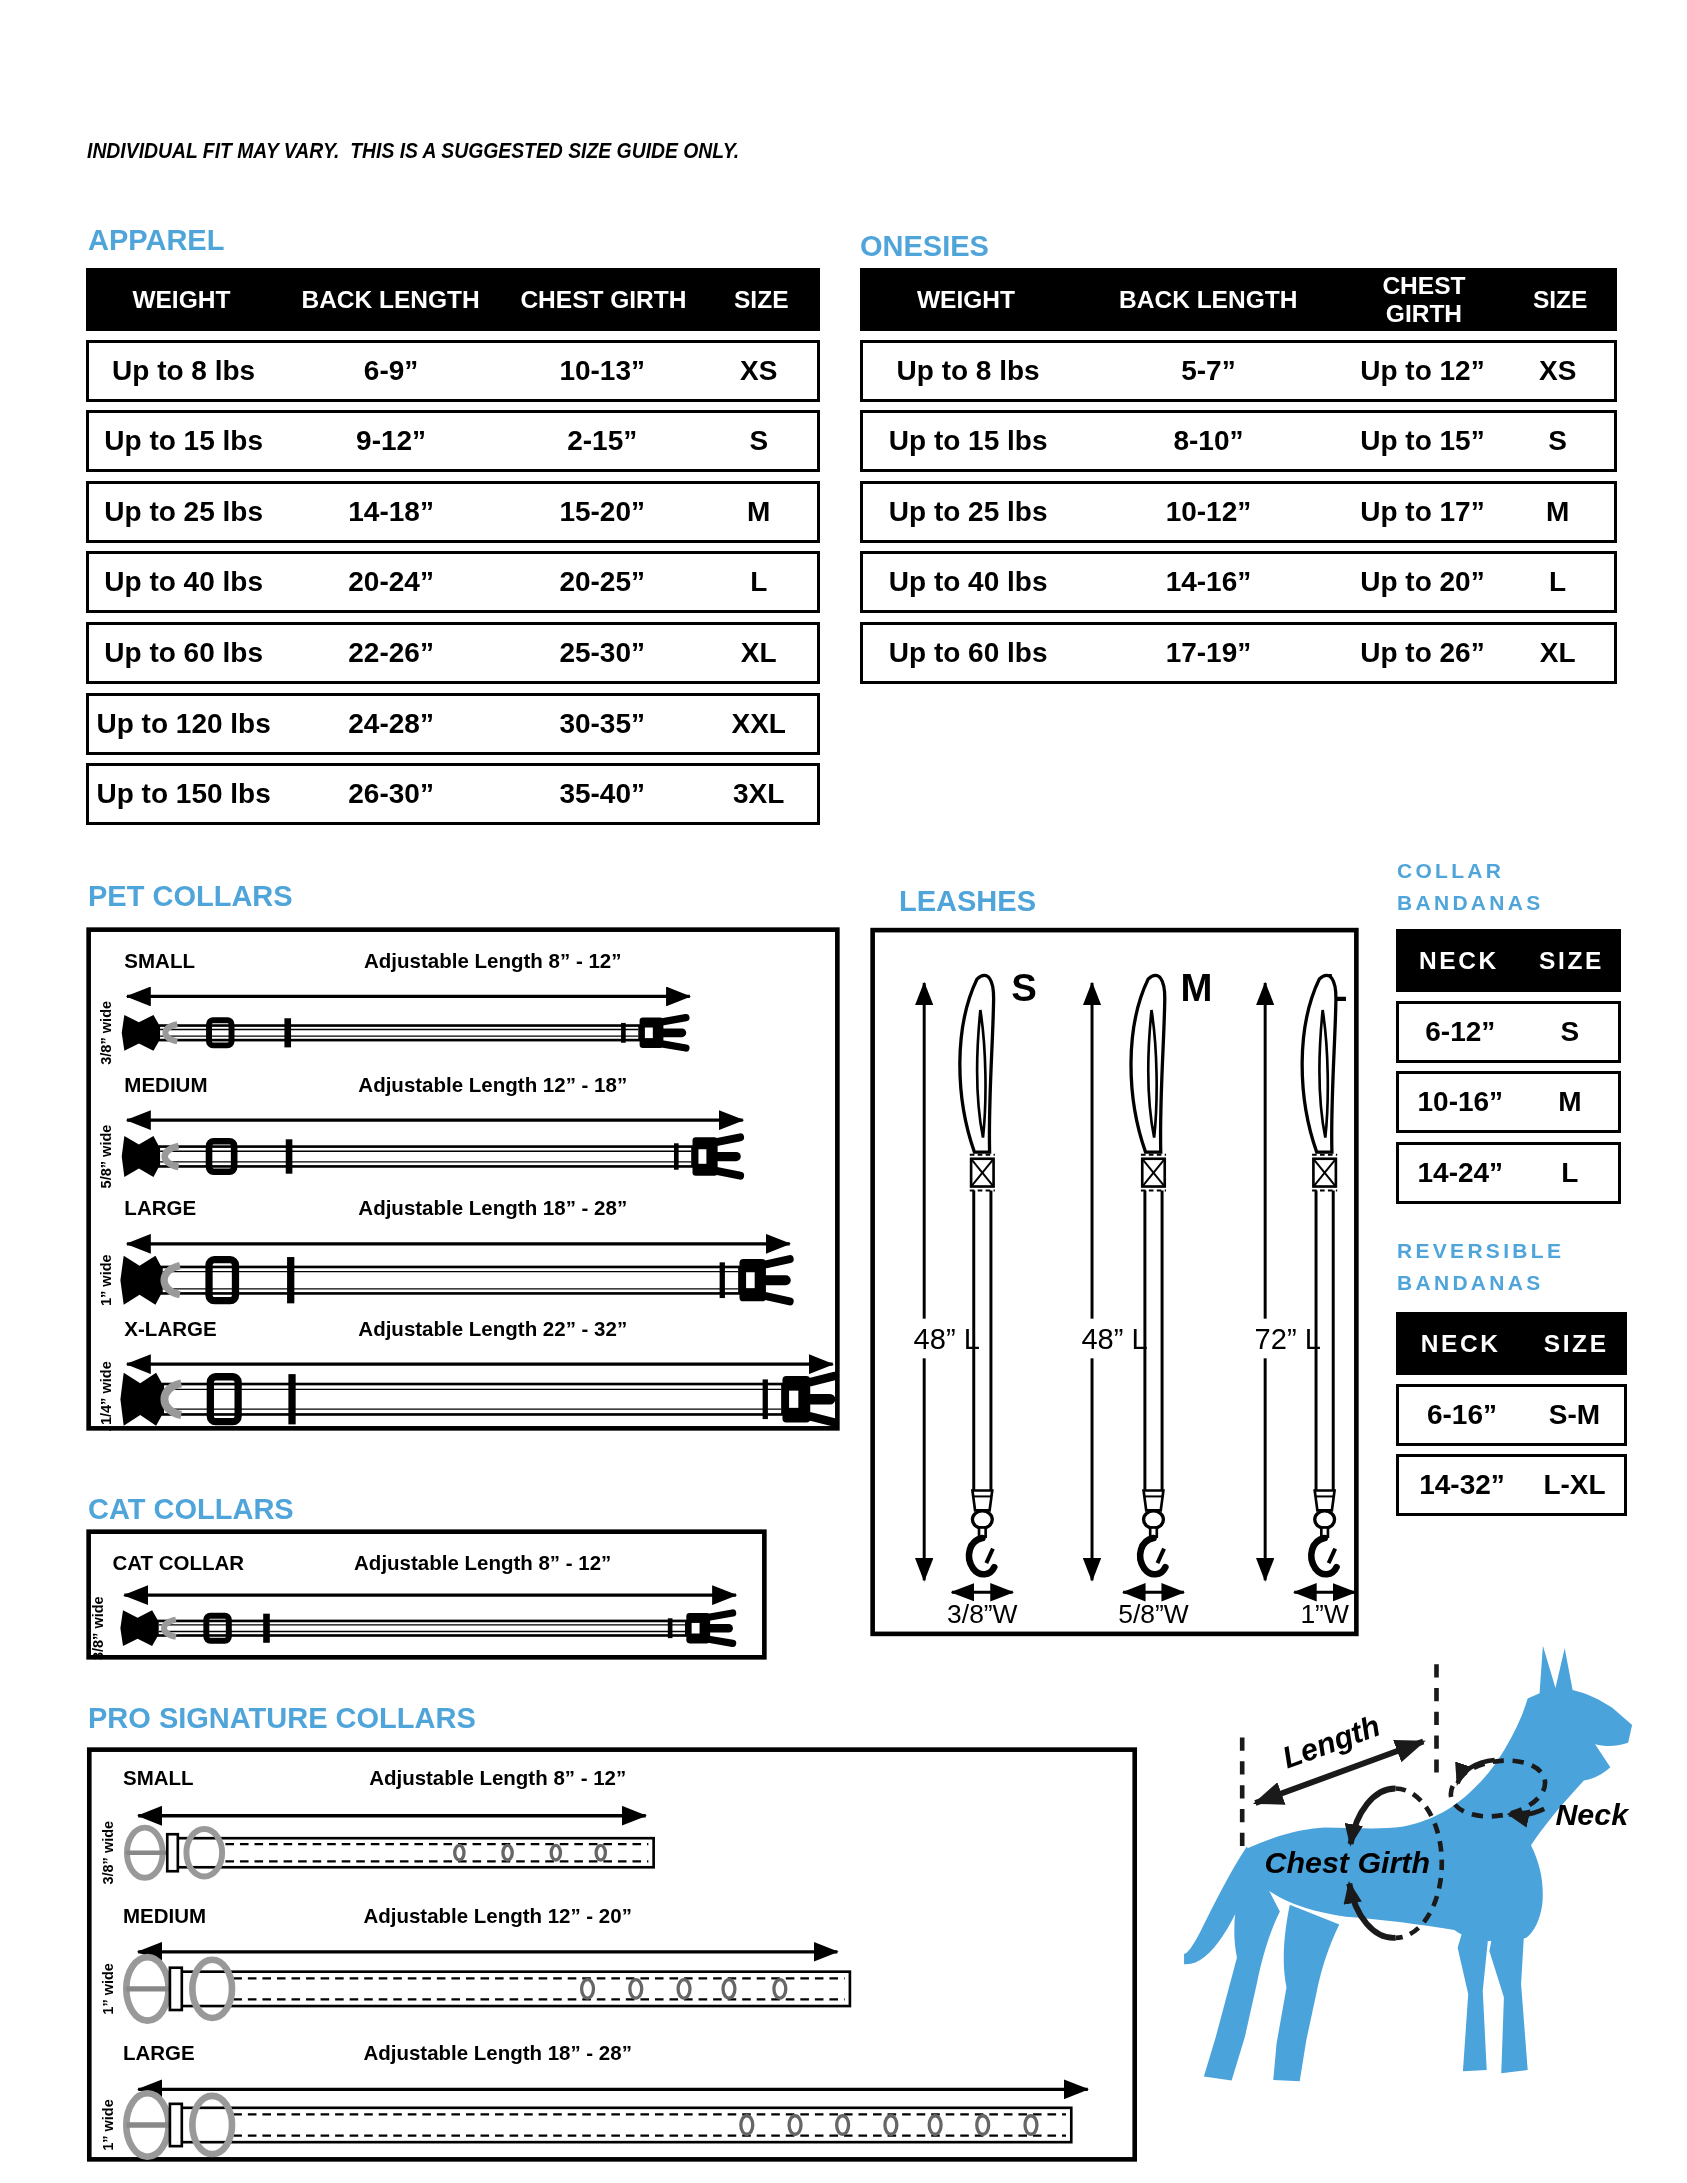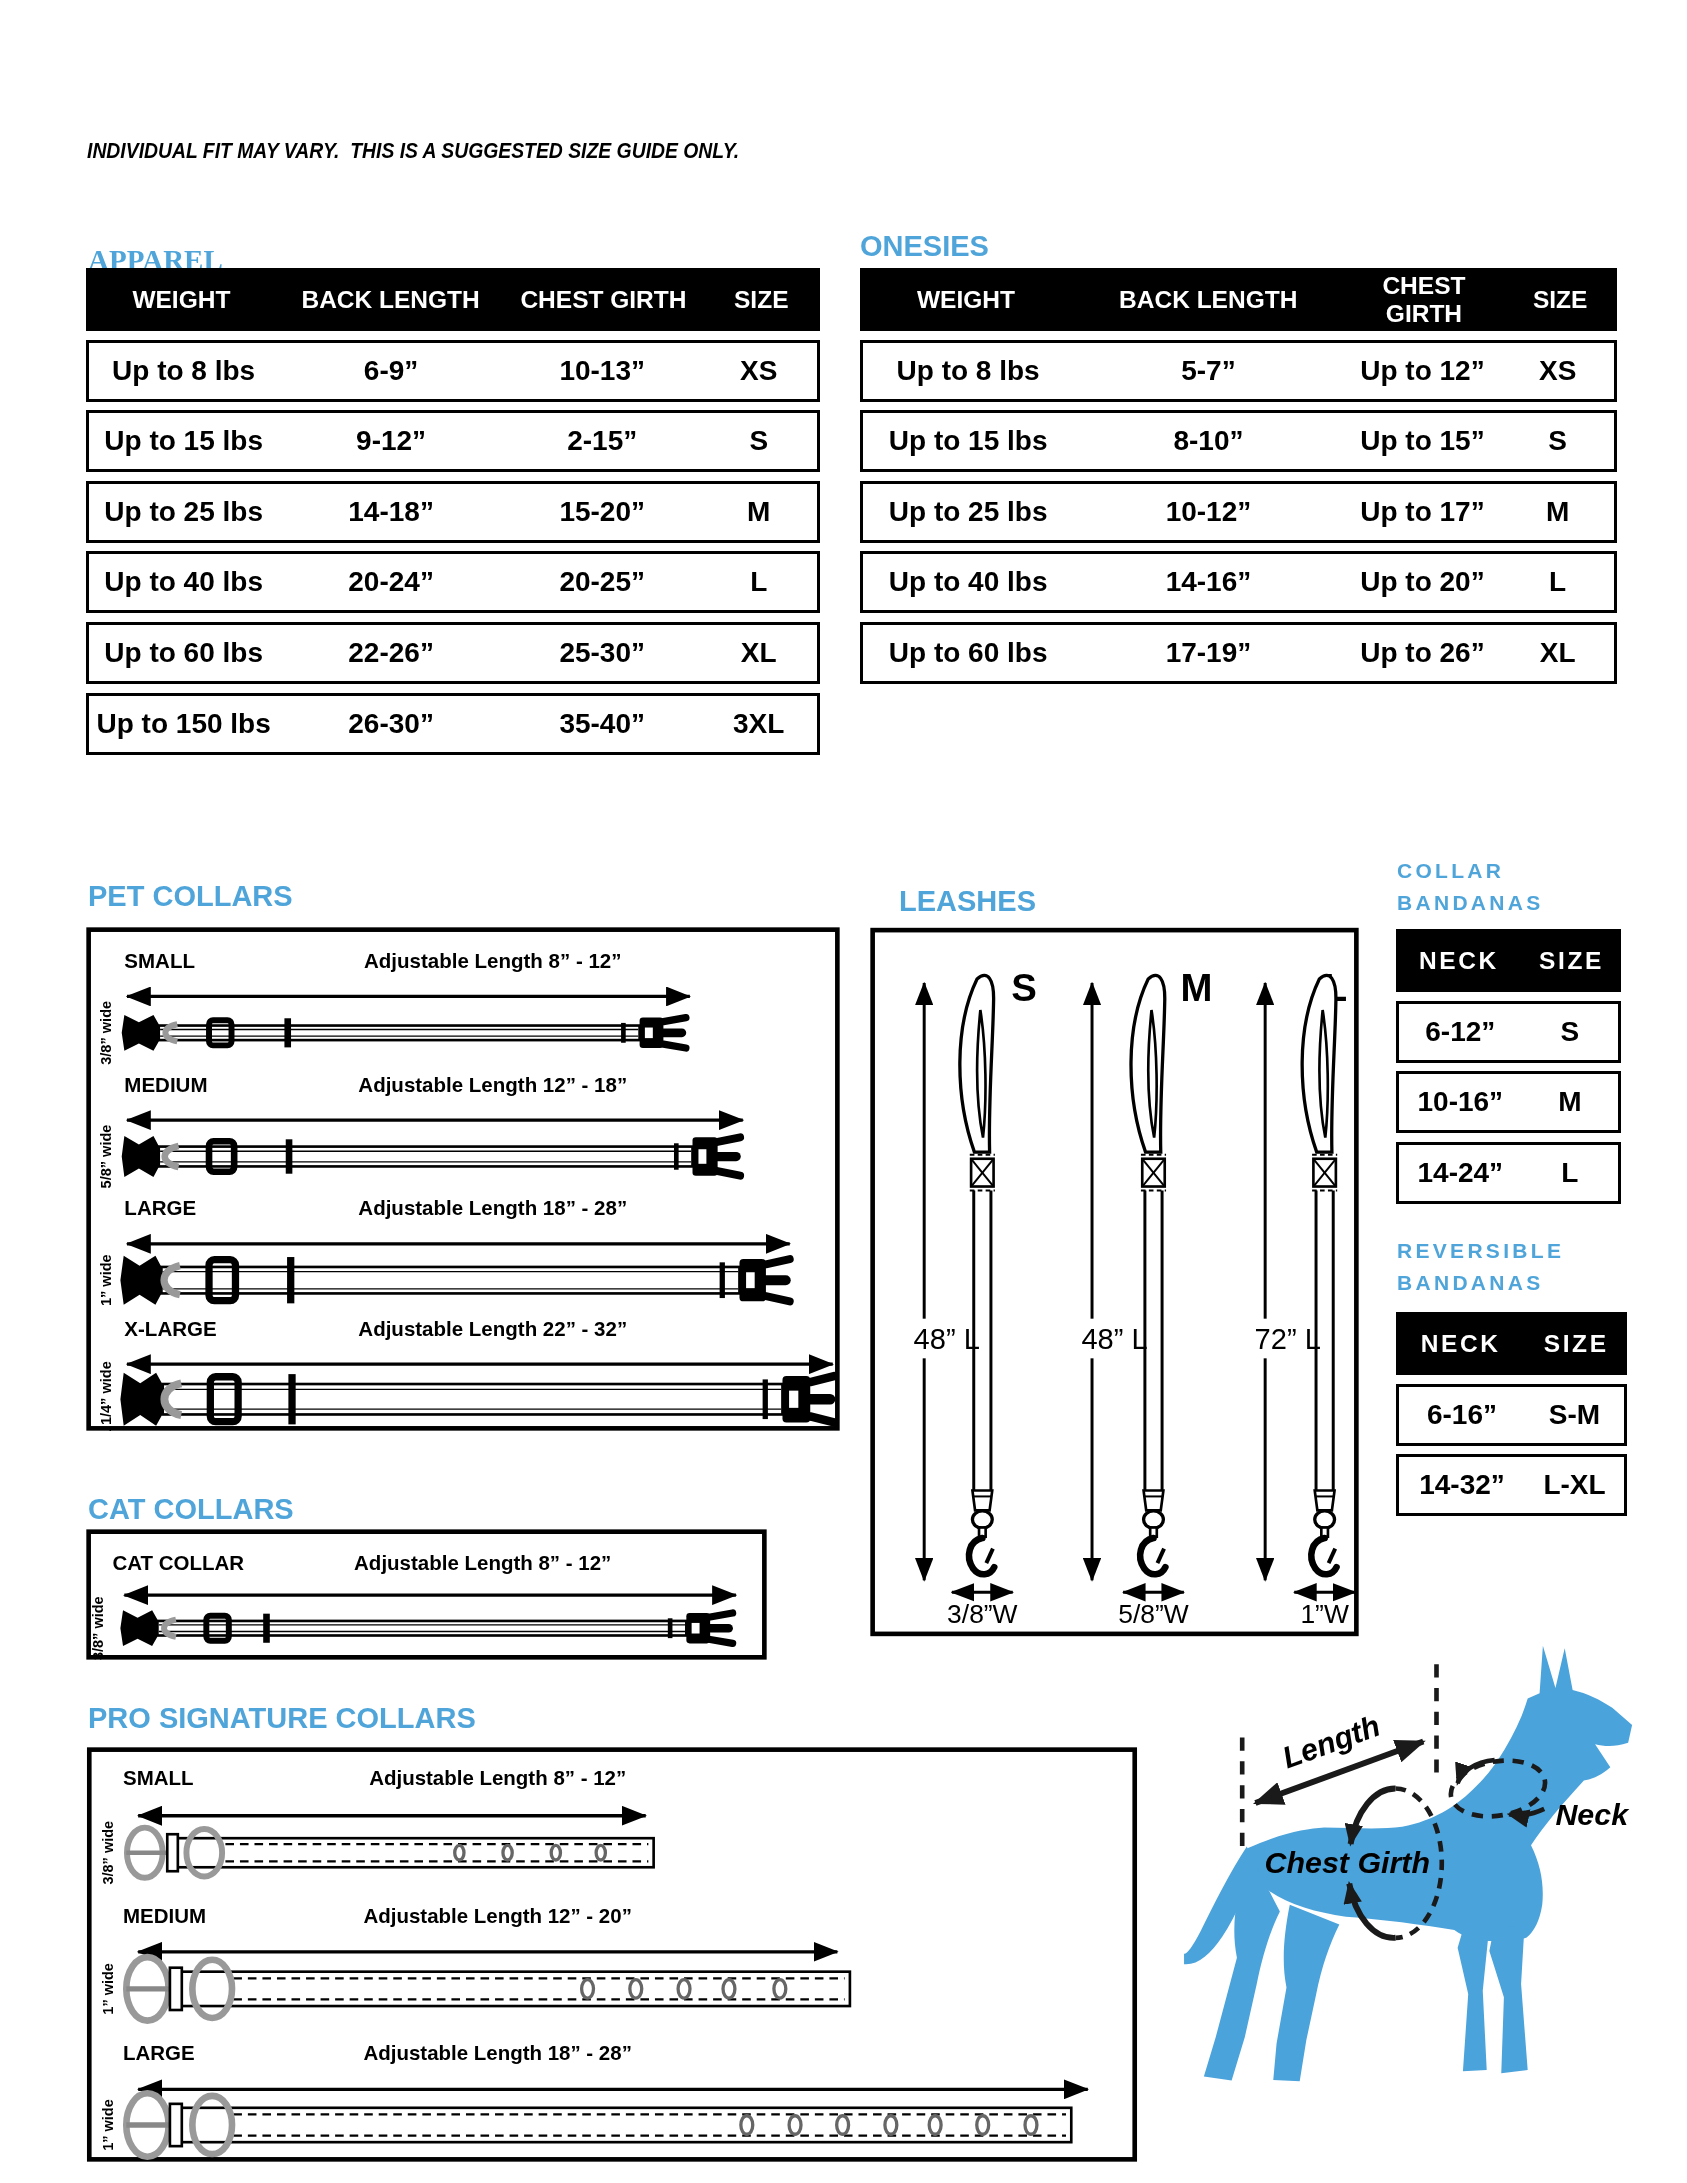--- a/index.html
+++ b/index.html
@@ -36,21 +36,21 @@
   .t-w{font-size:40px;}
   .t-dog{font-size:46px;font-weight:bold;font-style:italic;}
 </style>
 </head>
 <body>
 
 <div class="page">
 
   <div class="abs subtitle">INDIVIDUAL FIT MAY VARY.  THIS IS A SUGGESTED SIZE GUIDE ONLY.</div>
 
-  <div class="abs sect" style="left:88px;top:244px;font-family:Liberation Serif, serif;">APPAREL</div>
+  <div class="abs sect" style="left:88px;top:224px;">APPAREL</div>
   <div class="abs tbl" style="left:86px;top:268px;width:734px;">
     <div class="thead">
       <div class="c a1">WEIGHT</div>
       <div class="c a2">BACK LENGTH</div>
       <div class="c a3">CHEST GIRTH</div>
       <div class="c a4">SIZE</div>
     </div>
     <div class="trow">
       <div class="c a1">Up to 8 lbs</div>
       <div class="c a2">6-9”</div>
@@ -73,20 +73,26 @@
       <div class="c a1">Up to 40 lbs</div>
       <div class="c a2">20-24”</div>
       <div class="c a3">20-25”</div>
       <div class="c a4">L</div>
     </div>
     <div class="trow">
       <div class="c a1">Up to 60 lbs</div>
       <div class="c a2">22-26”</div>
       <div class="c a3">25-30”</div>
       <div class="c a4">XL</div>
+    </div>
+    <div class="trow">
+      <div class="c a1">Up to 120 lbs</div>
+      <div class="c a2">24-28”</div>
+      <div class="c a3">30-35”</div>
+      <div class="c a4">XXL</div>
     </div>
     <div class="trow">
       <div class="c a1">Up to 150 lbs</div>
       <div class="c a2">26-30”</div>
       <div class="c a3">35-40”</div>
       <div class="c a4">3XL</div>
     </div>
   </div>
 
   <div class="abs sect" style="left:860px;top:230px;">ONESIES</div>

